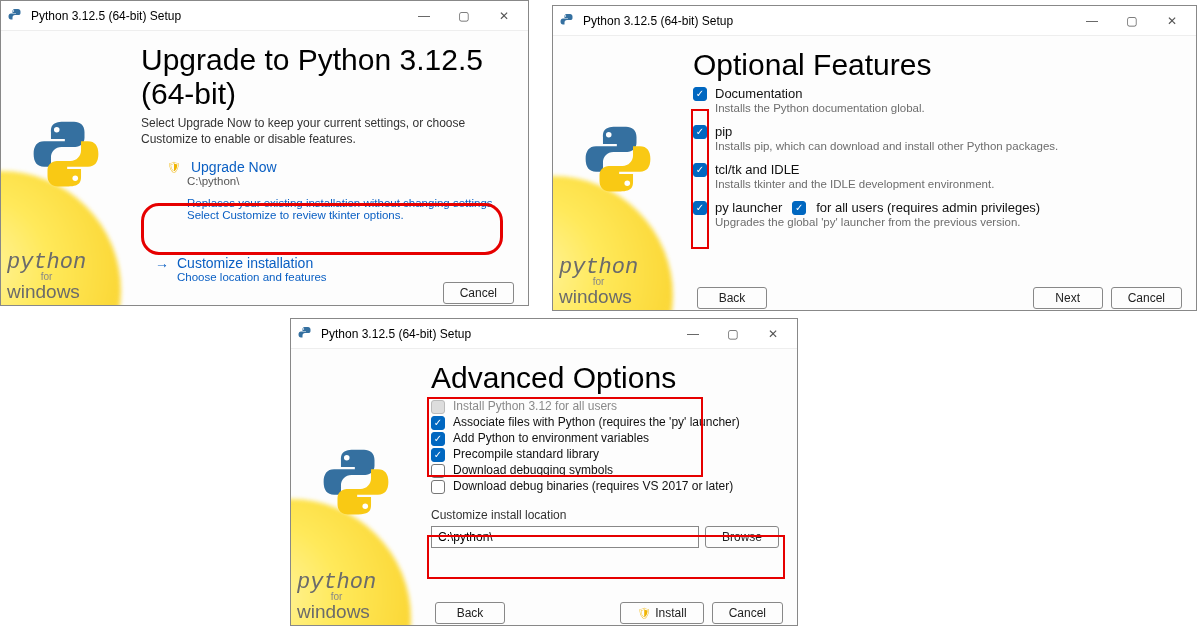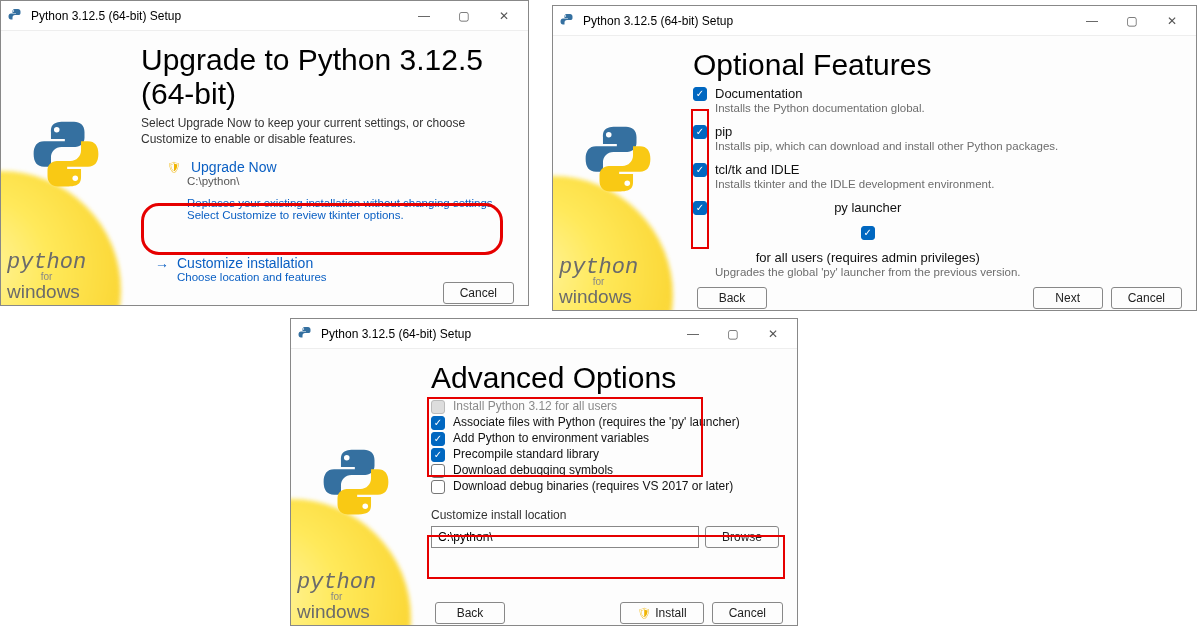--- a/index.html
+++ b/index.html
@@ -155,21 +155,21 @@
       <div class="opt-item">
         <span class="chk checked"></span>
         <div class="opt-lines">
           <span class="opt-title">tcl/tk and IDLE</span>
           <span class="opt-sub">Installs tkinter and the IDLE development environment.</span>
         </div>
       </div>
       <div class="opt-item">
         <span class="chk checked"></span>
         <div class="opt-lines">
-          <div style="display:flex; align-items:center; gap:10px;flex-direction:column;">
+          <div style="display:flex; align-items:center; gap:10px;">
             <span class="opt-title">py launcher</span>
             <span class="chk checked"></span>
             <span class="opt-title">for all users (requires admin privileges)</span>
           </div>
           <span class="opt-sub">Upgrades the global 'py' launcher from the previous version.</span>
         </div>
       </div>
 
       <div class="btnrow left">
         <div class="btn">Back</div>

